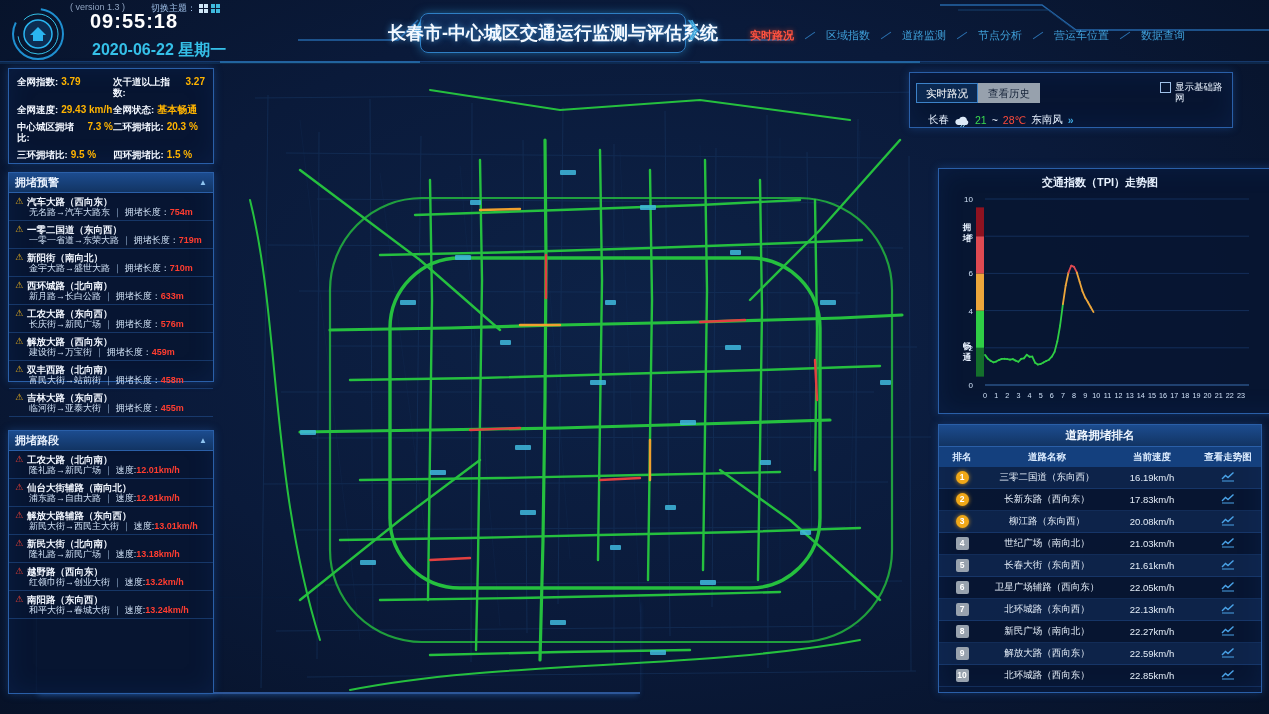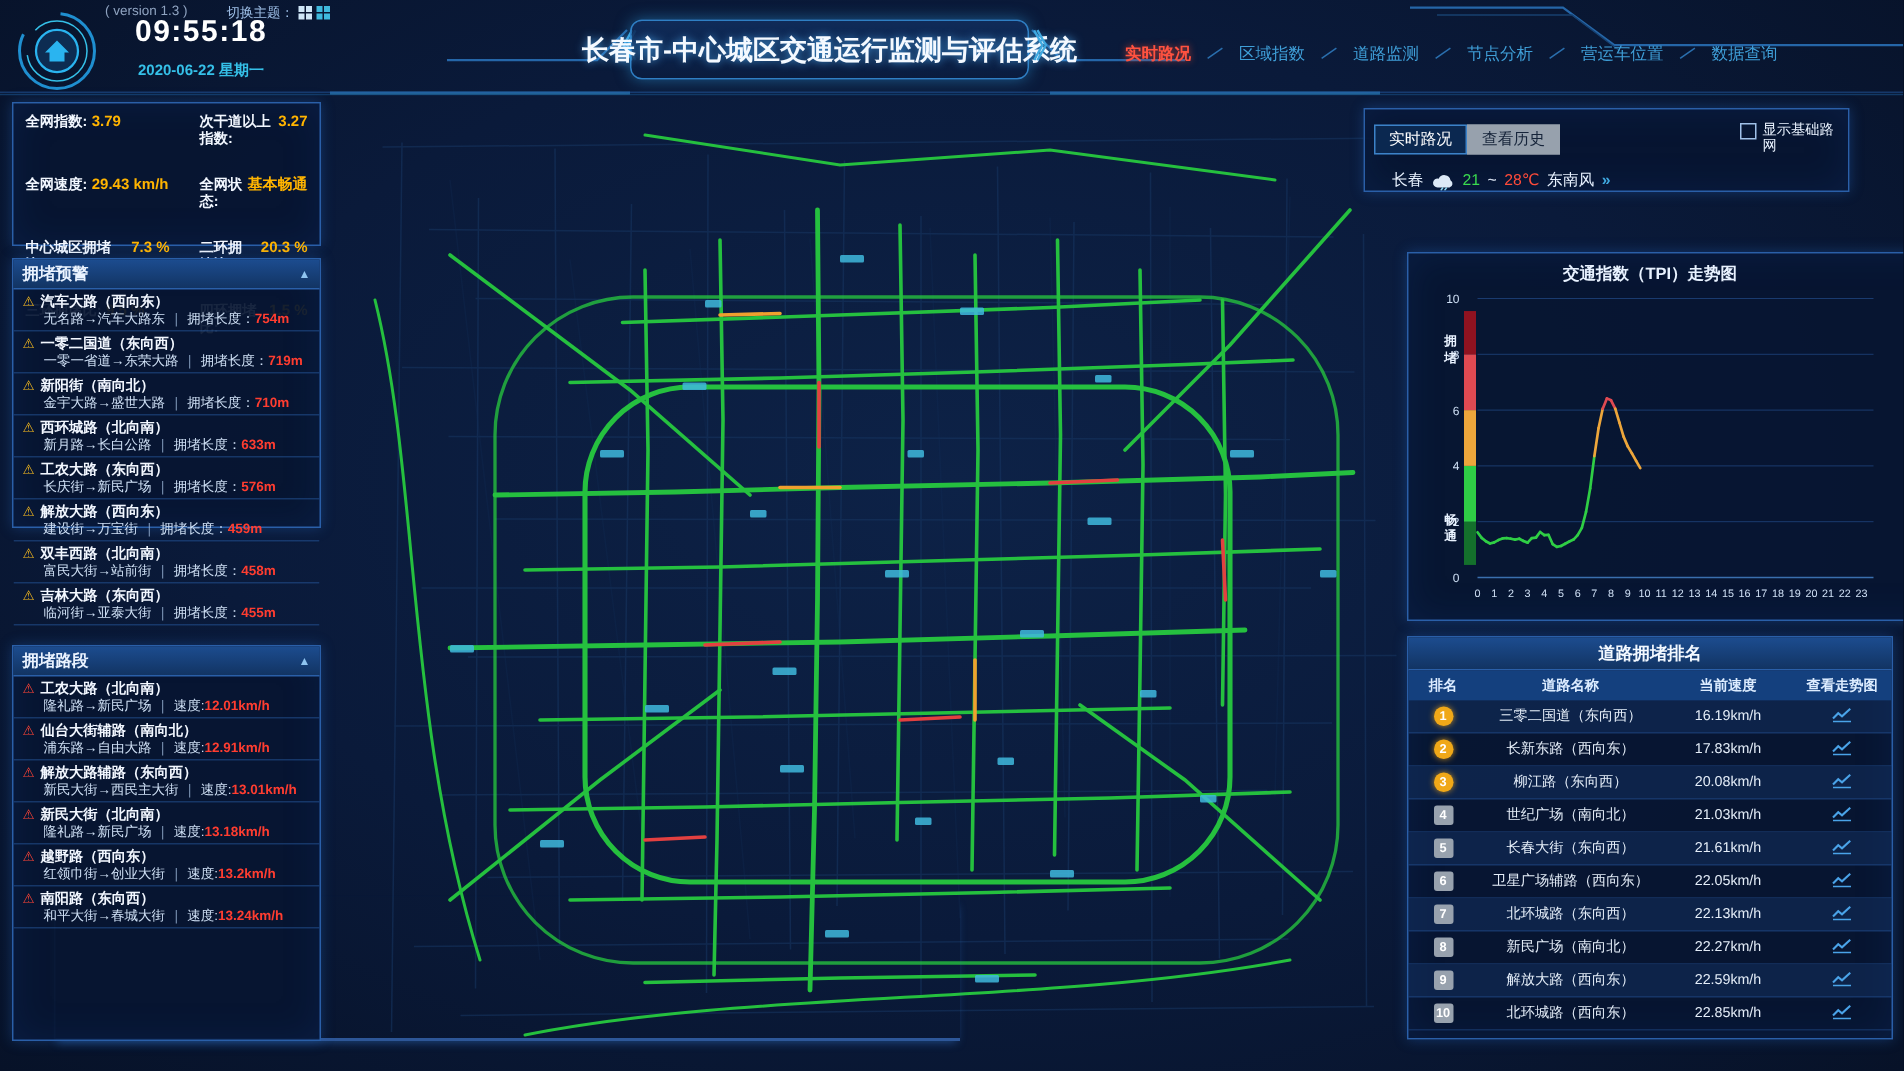--- a/index.html
+++ b/index.html
@@ -11,21 +11,21 @@
   
   #header{position:absolute;left:0;top:0;width:1269px;height:62px;z-index:6;
           border-bottom:1px solid rgba(40,100,180,.45);}
   #logo{position:absolute;left:10px;top:6px;width:56px;height:56px;}
   #version{position:absolute;left:70px;top:2px;font-size:9px;color:#8fa3c0;}
   #theme{position:absolute;left:138px;top:2px;font-size:9px;color:#9fc0e8;display:flex;align-items:center;gap:3px;margin-left:13px;}
   .grid-ico{display:inline-grid;grid-template-columns:4px 4px;grid-template-rows:4px 4px;gap:1px;}
   .grid-ico i{background:#cfe6f7;}
   .grid-ico.c i{background:#3fb9dd;}
   #clock{position:absolute;left:90px;top:10px;font-size:20px;font-weight:bold;color:#ffffff;letter-spacing:1px;}
-  #date{position:absolute;left:92px;top:40px;font-size:10px;color:#35c0e8;font-weight:bold;}
+  #date{position:absolute;left:92px;top:40px;font-size:16px;color:#35c0e8;font-weight:bold;}
   #title-box{position:absolute;left:420px;top:13px;width:266px;height:40px;
              background:linear-gradient(180deg,rgba(16,45,92,.9),rgba(10,28,62,.9));
              border:1px solid #2f7fc4;border-radius:8px;box-shadow:0 0 10px rgba(47,160,224,.5);
              display:flex;align-items:center;justify-content:center;}
   #title-box .t{font-size:18px;font-weight:bold;color:#f4f9ff;text-shadow:0 0 6px rgba(80,180,255,.8);white-space:nowrap;}
   .chev{position:absolute;top:16px;font-size:22px;color:#3fa9e0;font-weight:bold;}
   #nav{position:absolute;right:84px;top:28px;display:flex;align-items:center;gap:10px;z-index:7;}
   .nav-item{font-size:11px;color:#3f9fd8;cursor:pointer;white-space:nowrap;}
   .nav-item.active{color:#ff5240;font-weight:bold;text-shadow:0 0 5px rgba(255,80,50,.7);}
   .nav-sep{width:12px;height:1px;background:#2a6fae;transform:rotate(-35deg);}
@@ -33,28 +33,28 @@
   
   .panel{position:absolute;background:rgba(7,22,50,.93);border:1px solid #2a5fa8;z-index:5;
          box-shadow:0 0 8px rgba(40,110,200,.35), inset 0 0 24px rgba(20,60,130,.22);}
   .p-head{height:20px;background:linear-gradient(180deg,#1c4c8f,#123463);display:flex;align-items:center;
           justify-content:space-between;padding:0 6px;border-bottom:1px solid #2a5fa8;}
   .p-title{font-size:11px;font-weight:bold;color:#eaf3ff;}
   .collapse{color:#8fc4f0;font-size:8px;cursor:pointer;}
 
   
   #stats{left:8px;top:68px;width:206px;height:96px;}
-  #stats-grid{display:grid;grid-template-columns:96px 1fr;row-gap:6px;padding:7px 8px 2px;gap:20px;}
+  #stats-grid{display:grid;grid-template-columns:96px 1fr;row-gap:6px;padding:7px 8px 2px;}
   .stat{display:flex;align-items:flex-start;line-height:11px;}
   .s-lbl{color:#f2f7ff;font-size:9.5px;font-weight:bold;}
   .s-val{color:#ffb400;font-size:10px;font-weight:bold;margin-left:3px;white-space:nowrap;}
   #stat-time{padding:7px 8px 0;display:flex;line-height:11px;}
 
   
-  #warnings{left:8px;top:172px;width:206px;height:180px;}
+  #warnings{left:8px;top:172px;width:206px;height:210px;}
   #congested{left:8px;top:430px;width:206px;height:264px;}
   .list{overflow:hidden;}
   #warnings .list{height:225px;} #congested .list{height:243px;}
   .w-item{padding:3px 6px 2px;border-bottom:1px solid rgba(42,95,168,.45);cursor:pointer;}
   .w-l1{font-size:9.5px;font-weight:bold;color:#f2f7ff;line-height:11px;display:flex;gap:4px;align-items:center;}
   .tri{font-size:9px;line-height:9px;}
   .tri.gold{color:#f5b81e;} .tri.red{color:#ff4436;}
   .w-l2{font-size:9px;color:#cfe0f5;line-height:11px;padding-left:14px;white-space:nowrap;}
   .w-sep{margin:0 3px;color:#9db8d8;}
   .w-val{color:#ff3d30;font-weight:bold;}

